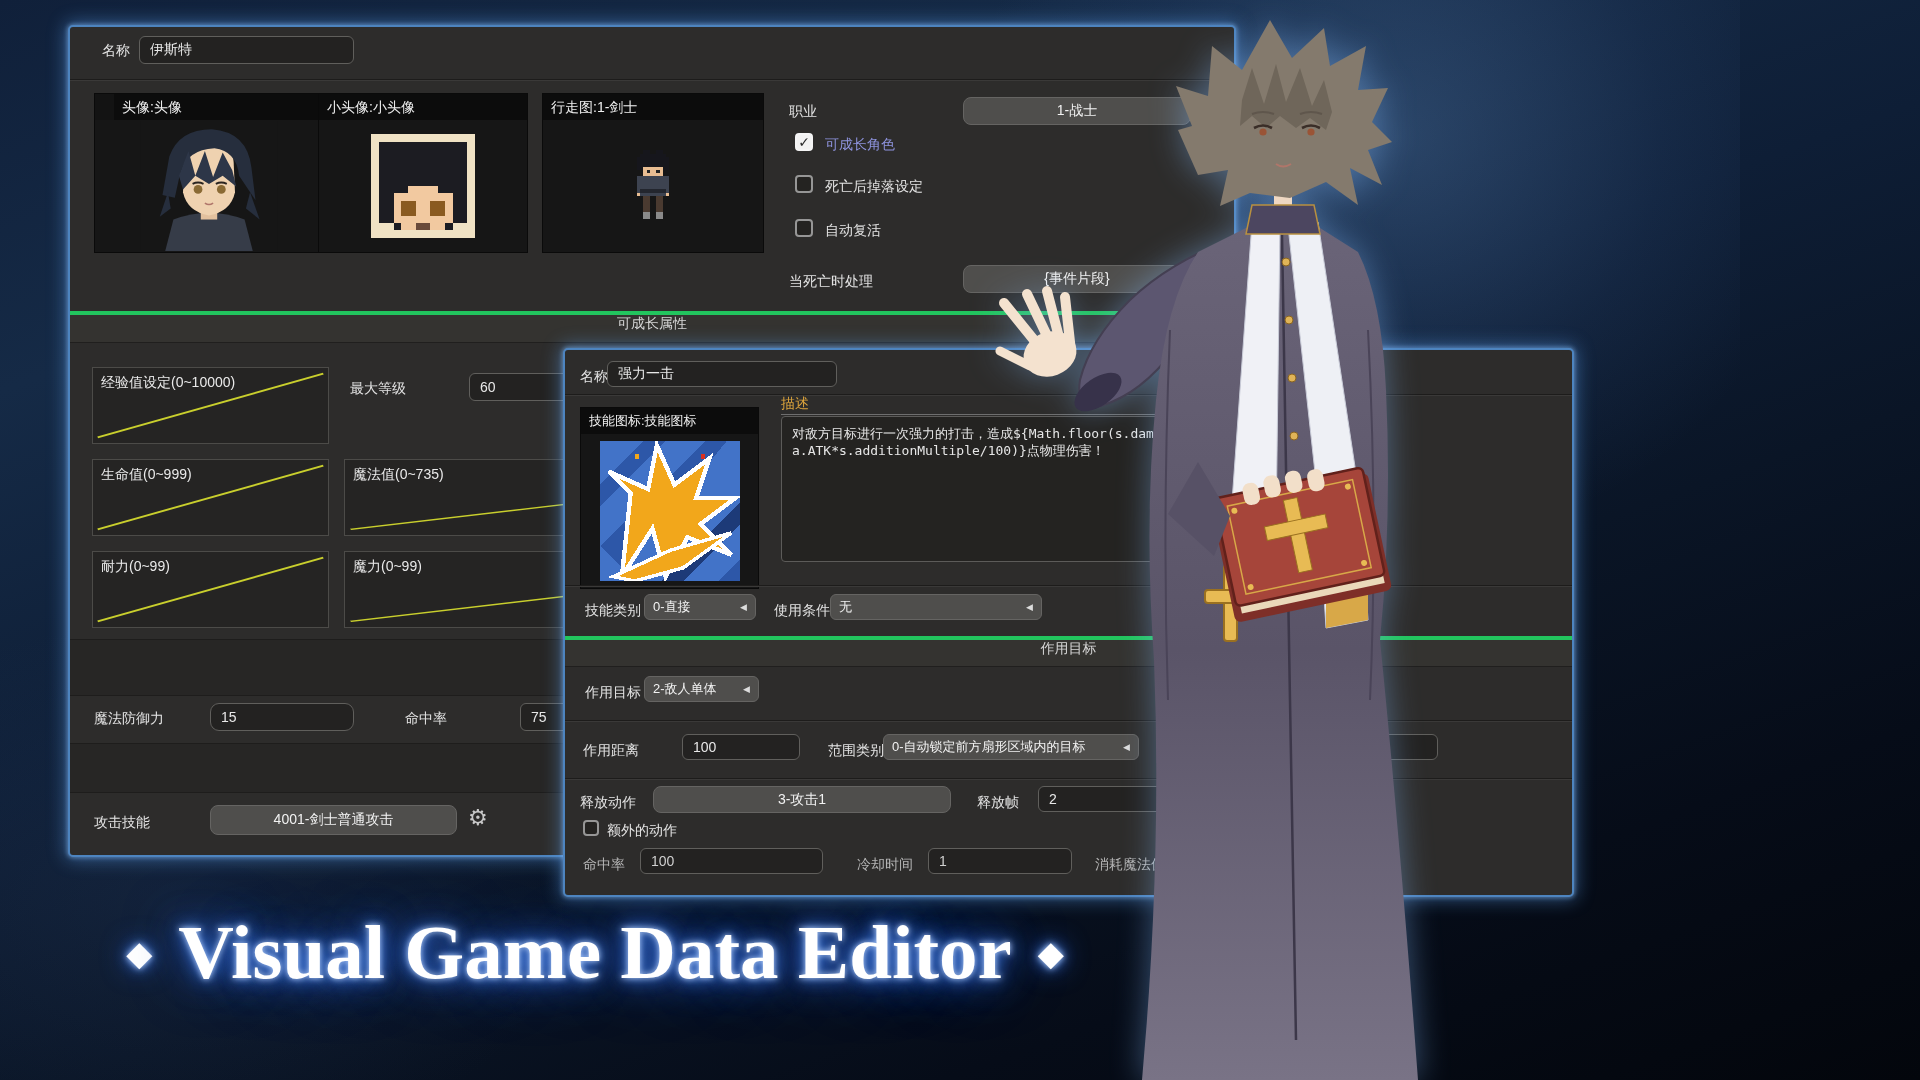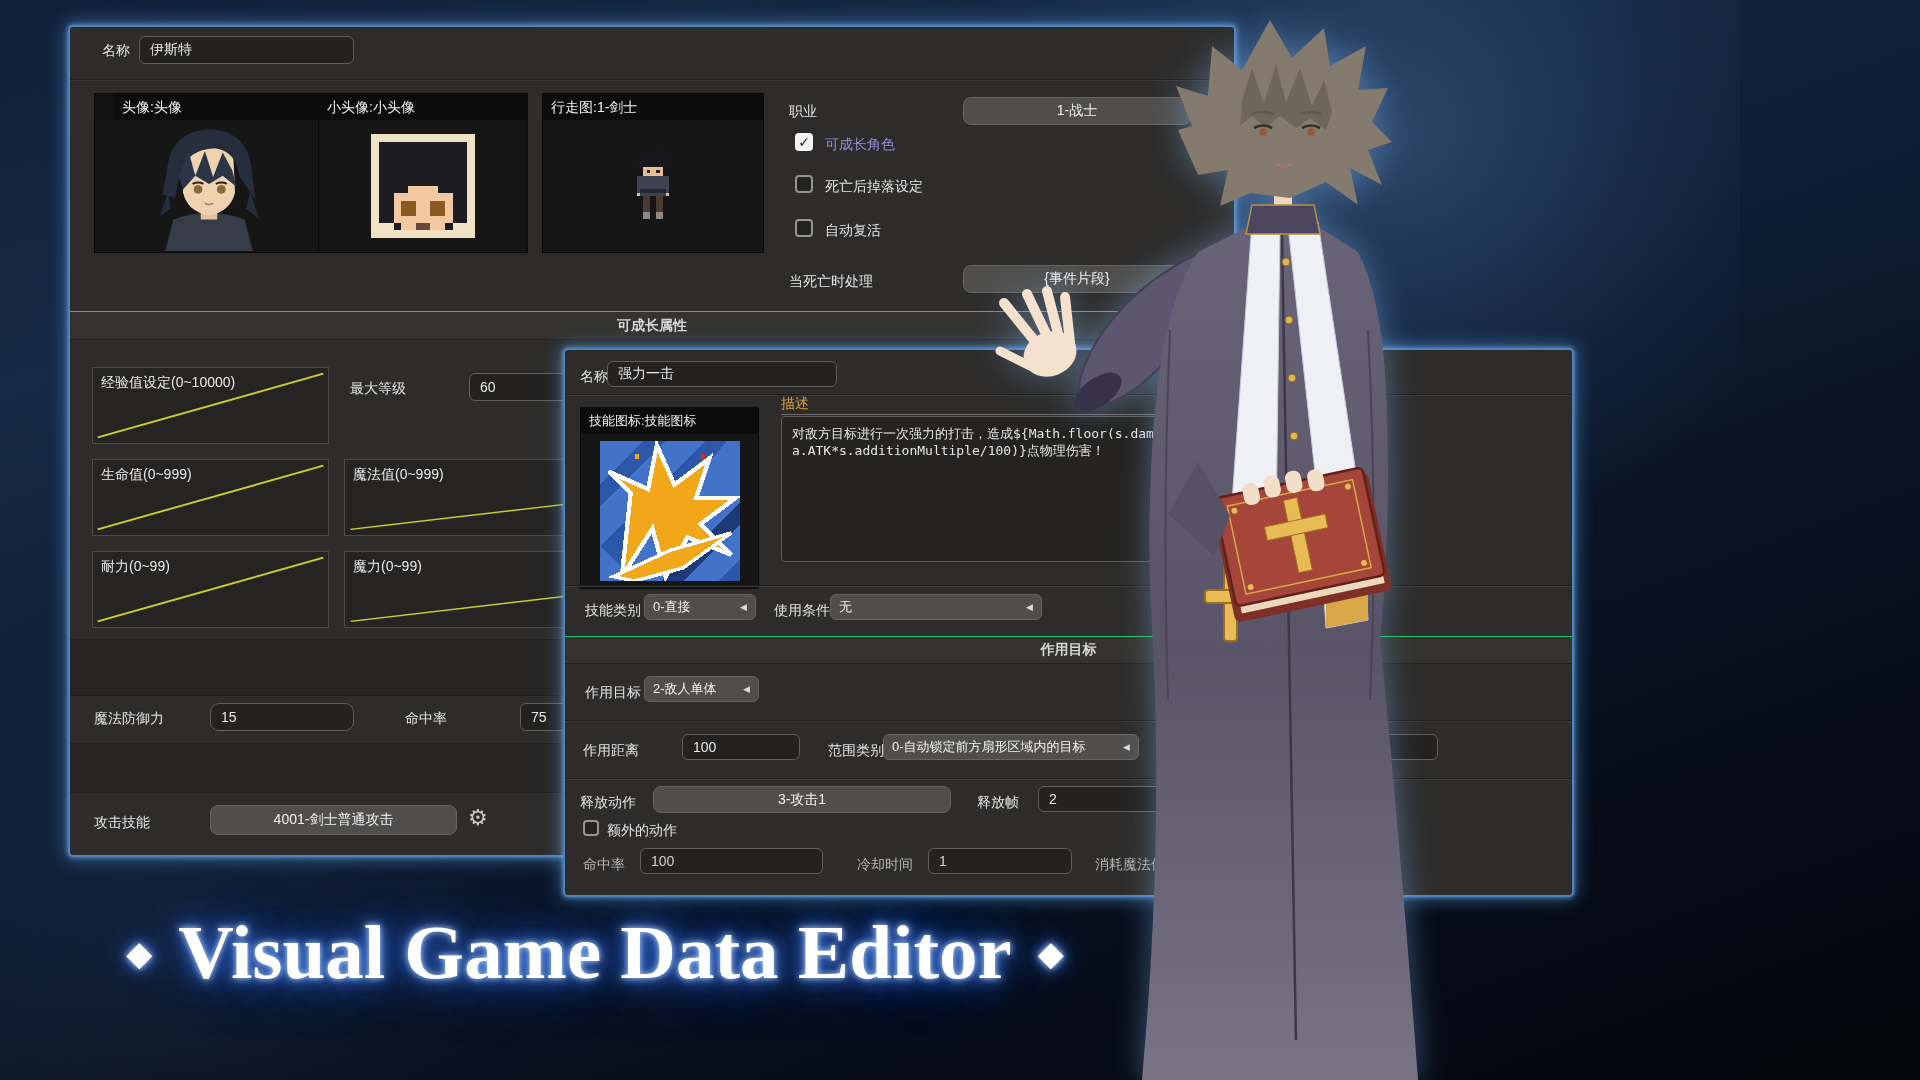--- a/index.html
+++ b/index.html
@@ -19,22 +19,22 @@
   .divider{position:absolute;left:0;width:100%;height:0;border-top:1px solid #1d1c1b;border-bottom:1px solid #3a3938;}
   .lbl{position:absolute;font-size:14px;color:#e3e3e3;white-space:nowrap;line-height:18px;}
   .lbl.dim{color:#b5b5b5;}
   .inp{position:absolute;background:#232221;border:1px solid #605f5c;border-radius:6px;color:#e8e8e8;
        font-size:14px;padding:0 10px;box-sizing:border-box;font-family:inherit;outline:none;}
   .btn{position:absolute;background:#4f4e4c;border:1px solid #656462;border-radius:8px;color:#f2f2f2;
        font-size:14px;display:flex;align-items:center;justify-content:center;box-sizing:border-box;cursor:pointer;white-space:nowrap;}
   .dd{position:absolute;background:#4f4e4c;border:1px solid #656462;border-radius:6px;color:#f2f2f2;
       font-size:13px;display:flex;align-items:center;box-sizing:border-box;padding:0 8px;cursor:pointer;white-space:nowrap;}
   .dd .arrow{margin-left:auto;font-size:9px;color:#dcdcdc;padding-left:6px;}
-  .band{position:absolute;left:0;width:100%;background:#343330;border-top:1px solid #22c55e;border-bottom:1px solid #201f1e;
-        display:flex;align-items:center;justify-content:center;font-size:14px;color:#d6d6d6;font-weight:bold;}
+  .band{position:absolute;left:0;width:100%;background:#343330;border-top:4px solid #22c55e;border-bottom:1px solid #201f1e;
+        display:flex;justify-content:center;font-size:14px;color:#d6d6d6;}
   .strip{position:absolute;left:0;width:100%;background:#272625;border-top:1px solid #1e1d1c;border-bottom:1px solid #1e1d1c;}
   .cb{position:absolute;width:18px;height:18px;border:2px solid #969696;border-radius:4px;background:#242321;
       display:flex;align-items:center;justify-content:center;font-size:14px;font-weight:bold;color:transparent;cursor:pointer;box-sizing:border-box;}
   .cb.checked{background:#f2f2f2;border-color:#f5f5f5;color:#2b2b2b;}
   .cb.small{width:16px;height:16px;border-width:2px;}
   .img-panel{position:absolute;background:#131313;border:1px solid #0a0a0a;}
   .img-panel .ptitle{background:#0c0c0c;color:#f0f0f0;font-size:14px;padding:4px 8px;height:18px;line-height:18px;white-space:nowrap;overflow:hidden;}
   .img-panel .pbody{position:absolute;left:0;right:0;top:26px;bottom:0;background:#161616;display:flex;align-items:center;justify-content:center;overflow:hidden;}
   .cell{position:absolute;background:#252423;border:1px solid #4c4b48;box-sizing:border-box;}
   .cell .clabel{position:absolute;left:8px;top:6px;font-size:14px;color:#eaeaea;white-space:nowrap;z-index:2;}
@@ -165,21 +165,21 @@
     <span class="lbl" style="left:280px;top:352px;">最大等级</span>
     <input class="inp" style="left: 399px; top: 346px; width: 164px; height: 28px;" value="60">
 
     <div class="cell" style="left:22px;top:432px;width:237px;height:77px;">
       <span class="clabel">生命值(0~999)</span>
       <svg viewBox="0 0 100 40" preserveAspectRatio="none">
           <polyline points="2,37 98,3" stroke="#c9cf2d" stroke-width="1" fill="none"></polyline>
         </svg>
     </div>
     <div class="cell" style="left:274px;top:432px;width:560px;height:77px;">
-      <span class="clabel">魔法值(0~999)</span>
+      <span class="clabel">魔法值(0~735)</span>
       <svg viewBox="0 0 100 40" preserveAspectRatio="none">
           <polyline points="1,37 99,3" stroke="#c9cf2d" stroke-width="0.7" fill="none"></polyline>
         </svg>
     </div>
     <div class="cell" style="left:22px;top:524px;width:237px;height:77px;">
       <span class="clabel">耐力(0~99)</span>
       <svg viewBox="0 0 100 40" preserveAspectRatio="none">
           <polyline points="2,37 98,3" stroke="#c9cf2d" stroke-width="1" fill="none"></polyline>
         </svg>
     </div>

